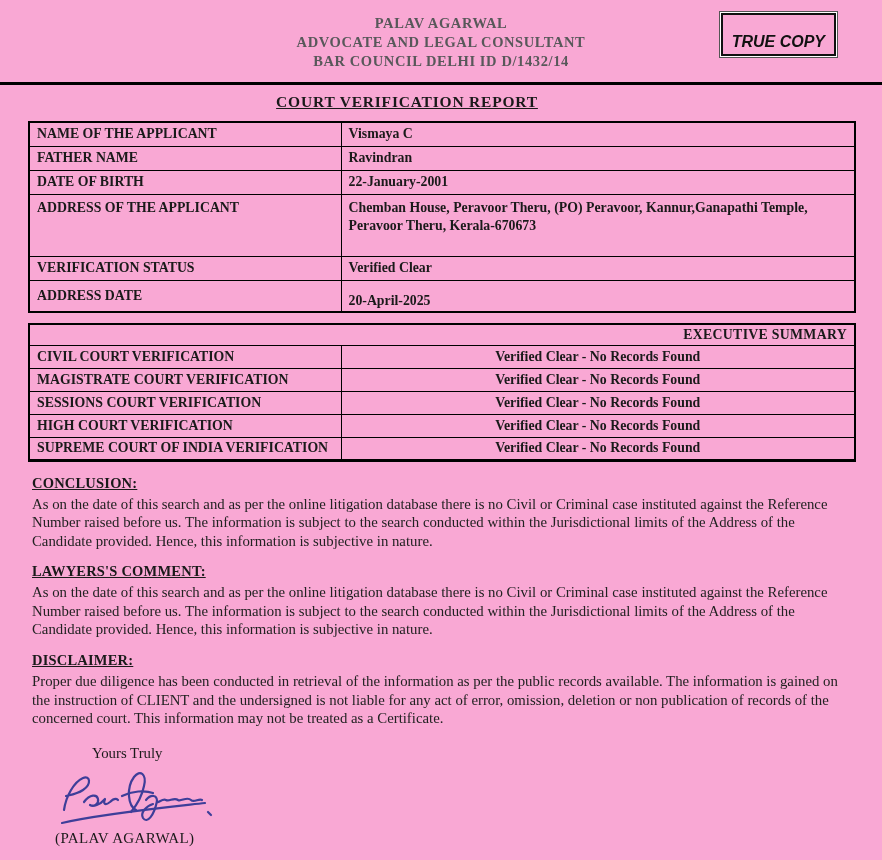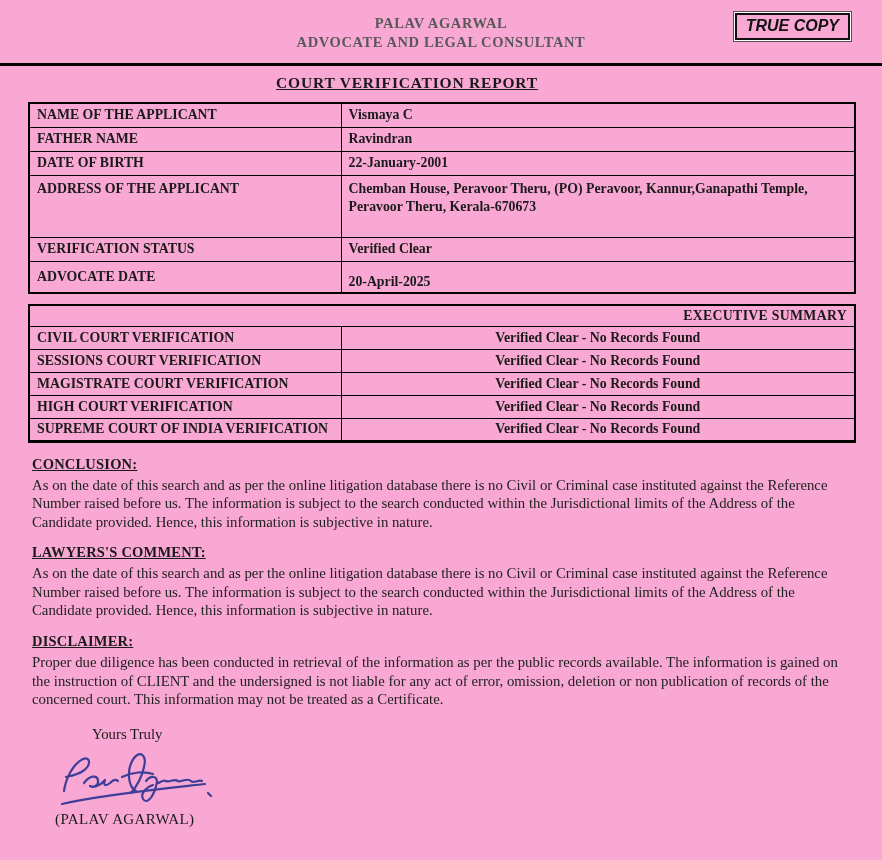--- a/index.html
+++ b/index.html
@@ -9,22 +9,22 @@
     width:882px; height:860px;
     background:#f9a8d4;
     font-family:"Liberation Serif", serif;
     color:#1a1a1a;
     overflow:hidden;
   }
   
   .letterhead { padding-top:14px; text-align:center; }
   .lh-line { font-weight:bold; font-size:14.5px; line-height:19px; letter-spacing:0.6px; color:#58585a; }
   .stamp {
-    position:absolute; top:13px; right:32px;
-    border:2px solid #111; padding:2px 9px 3px 9px;
+    position:absolute; top:13px; right:46px;
+    border:2px solid #111; padding:18px 9px 3px 9px;
     font-family:"Liberation Sans", sans-serif;
     font-style:italic; font-weight:bold; font-size:16px; color:#111;
     box-shadow:0 0 0 1px #fff, 0 0 0 2px #555;
   }
   .rule { width:882px; height:3px; background:#000; margin-top:11px; }
   .report-title {
     margin-top:8px; text-align:center;
     transform:translateX(-34px);
     font-weight:bold; font-size:15.5px; letter-spacing:0.8px;
     text-decoration:underline;
@@ -52,20 +52,21 @@
   .name-paren { margin-left:55px; font-size:15px; letter-spacing:0.4px; }
 </style>
 </head>
 <body>
 
 <div class="page">
 
   <div class="letterhead">
     <div class="lh-line">PALAV AGARWAL</div>
     <div class="lh-line">ADVOCATE AND LEGAL CONSULTANT</div>
+    <div class="lh-line">BAR COUNCIL DELHI ID D/1432/14</div>
   </div>
   <div class="stamp">TRUE COPY</div>
   <div class="rule"></div>
 
   <div class="report-title">COURT VERIFICATION REPORT</div>
 
   <table class="app-table">
     <colgroup>
         <col class="c-label">
         <col>
@@ -85,45 +86,45 @@
     </tr>
     <tr class="r-addr">
       <td>ADDRESS OF THE APPLICANT</td>
       <td class="val">Chemban House, Peravoor Theru, (PO) Peravoor, Kannur,Ganapathi Temple, Peravoor Theru, Kerala-670673</td>
     </tr>
     <tr class="r-std">
       <td>VERIFICATION STATUS</td>
       <td class="val">Verified Clear</td>
     </tr>
     <tr class="r-std r-date">
-      <td>ADVOCATE DATE</td>
+      <td>ADDRESS DATE</td>
       <td class="val">20-April-2025</td>
     </tr>
   </tbody>
     </table>
 
   <table class="sum-table">
     <colgroup>
         <col class="c-label">
         <col>
       </colgroup>
     <tbody>
         <tr>
       <th colspan="2">EXECUTIVE SUMMARY</th>
     </tr>
     <tr>
       <td>CIVIL COURT VERIFICATION</td>
       <td class="val">Verified Clear - No Records Found</td>
     </tr>
     <tr>
-      <td>SESSIONS COURT VERIFICATION</td>
+      <td>MAGISTRATE COURT VERIFICATION</td>
       <td class="val">Verified Clear - No Records Found</td>
     </tr>
     <tr>
-      <td>MAGISTRATE COURT VERIFICATION</td>
+      <td>SESSIONS COURT VERIFICATION</td>
       <td class="val">Verified Clear - No Records Found</td>
     </tr>
     <tr>
       <td>HIGH COURT VERIFICATION</td>
       <td class="val">Verified Clear - No Records Found</td>
     </tr>
     <tr>
       <td>SUPREME COURT OF INDIA VERIFICATION</td>
       <td class="val">Verified Clear - No Records Found</td>
     </tr>

